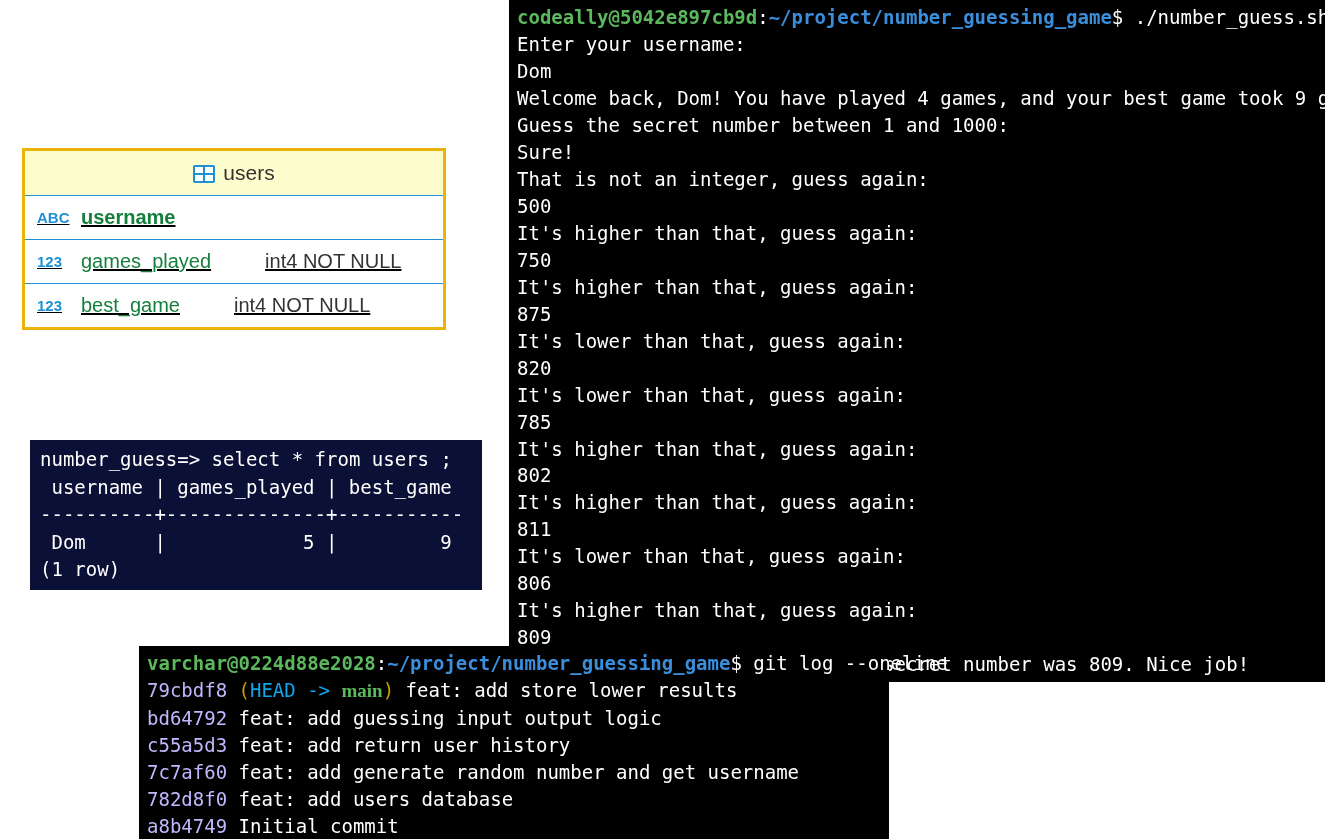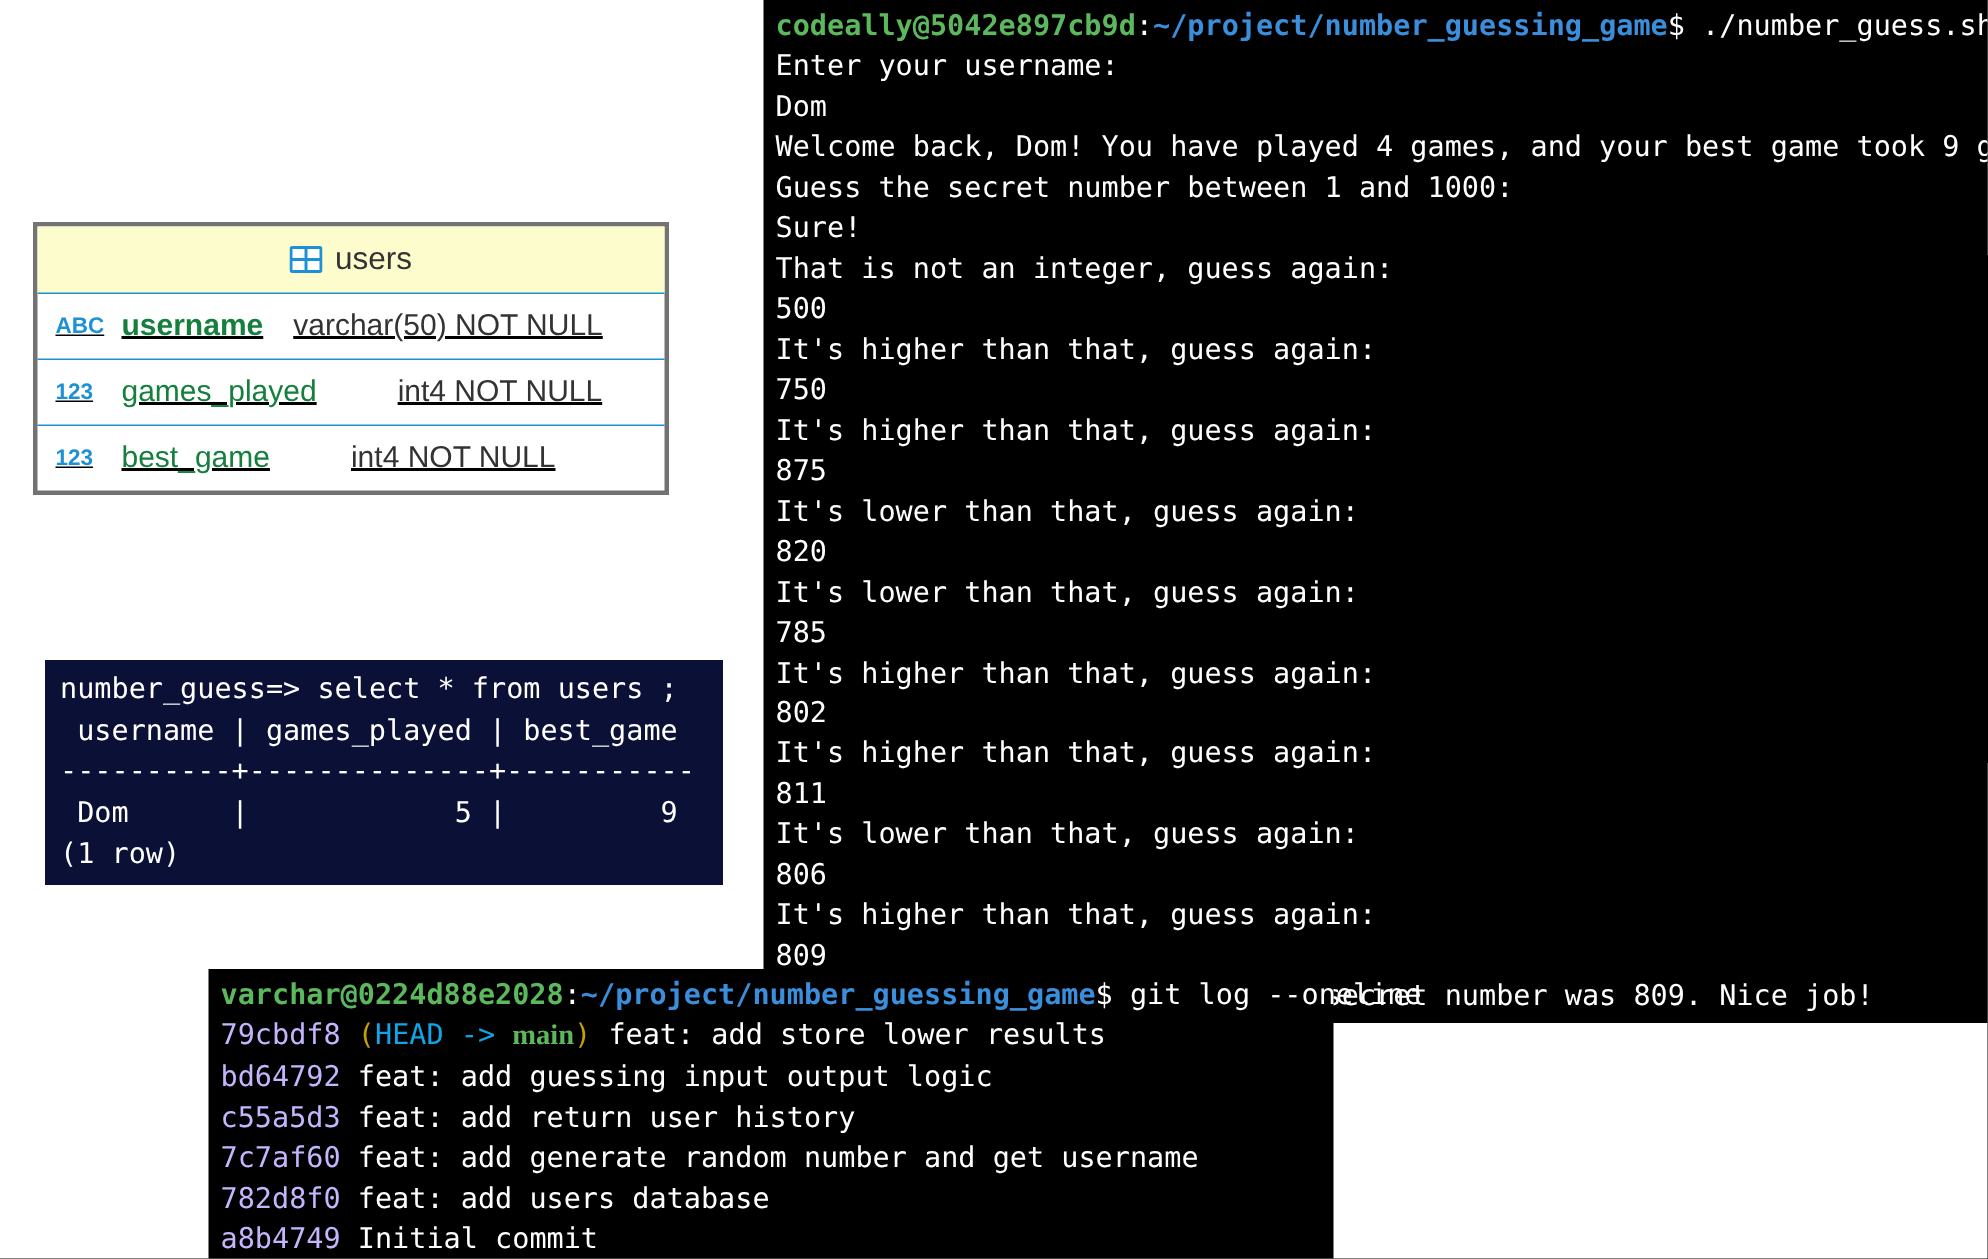--- a/index.html
+++ b/index.html
@@ -14,21 +14,21 @@
       height: 839px;
       position: relative;
     }
     
     
     .schema-panel {
       position: absolute;
       left: 22px;
       top: 148px;
       width: 424px;
-      border: 3px solid #737373;
+      border: 3px solid #eab308;
       background: #ffffff;
     }
     .schema-header {
       background: #fdfccc;
       padding: 10px;
       text-align: center;
       display: flex;
       align-items: center;
       justify-content: center;
       gap: 8px;
@@ -160,21 +160,20 @@
         <rect x="2" y="10" width="8" height="6" fill="#fff"></rect>
         <rect x="12" y="10" width="8" height="6" fill="#fff"></rect>
       </svg>
     </span>
     <span>users</span>
   </div>
   <div id="schema-rows">
       <div class="schema-row">
         <span class="type-badge">ABC</span>
         <span class="col-name pk">username</span>
-        <span class="col-type" style="margin-left: 8px;">varchar(50) NOT NULL</span>
       </div>
       <div class="schema-row secondary">
         <span class="type-badge">123</span>
         <span class="col-name">games_played</span>
         <span class="col-type">int4 NOT NULL</span>
       </div>
       <div class="schema-row secondary">
         <span class="type-badge">123</span>
         <span class="col-name">best_game</span>
         <span class="col-type">int4 NOT NULL</span>

